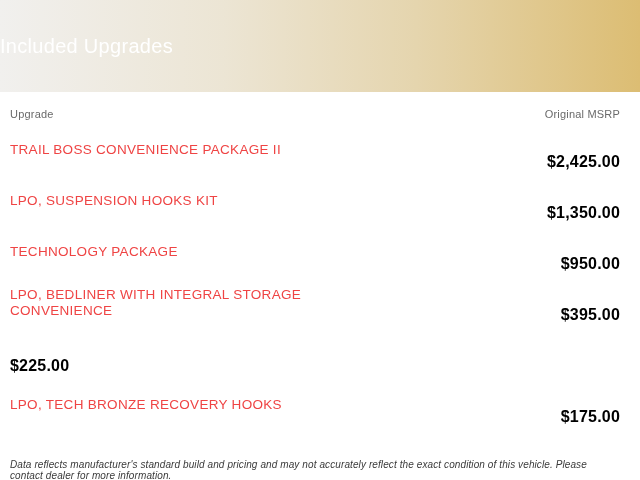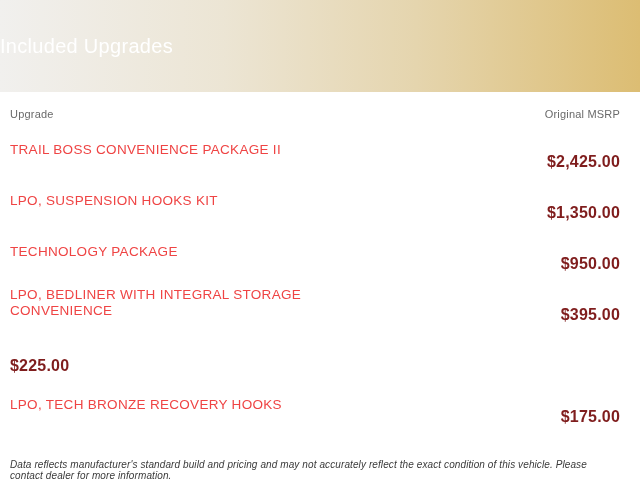--- a/index.html
+++ b/index.html
@@ -51,21 +51,21 @@
   .row .name {
     font-size: 13.5px;
     color: #ef4444;
     line-height: 16px;
     letter-spacing: 0.3px;
     max-width: 300px;
   }
   .row .price {
     font-size: 16px;
     font-weight: 700;
-    color: #7f1d1d;
+    color: #000000;
     letter-spacing: 0.2px;
     white-space: nowrap;
     margin-top: 24px;
   }
   .disclaimer {
     margin-top: 29px;
     font-size: 10px;
     font-style: italic;
     color: #3a3a3a;
     letter-spacing: 0.1px;

